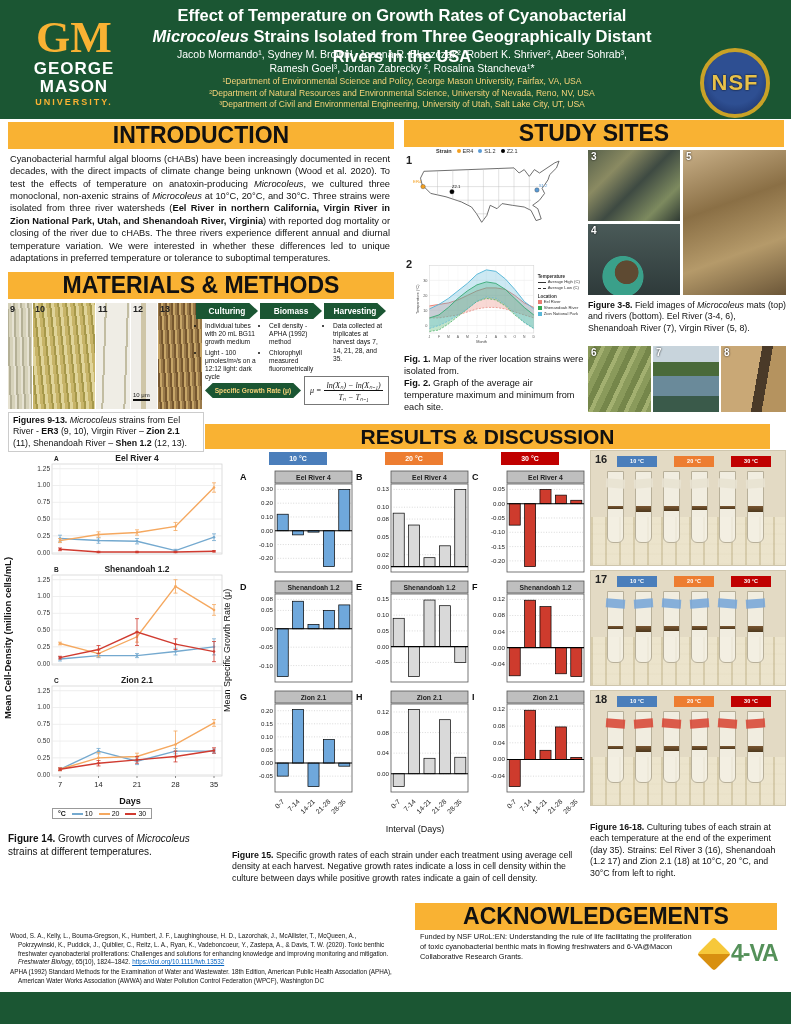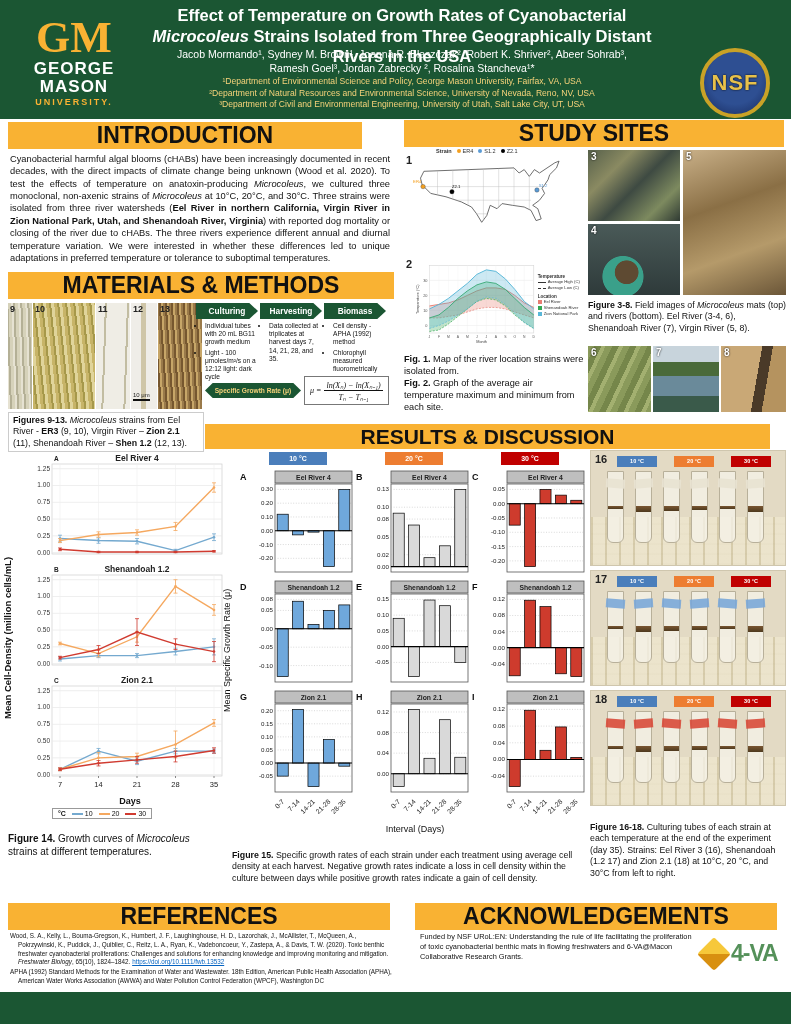--- a/index.html
+++ b/index.html
@@ -130,21 +130,21 @@
     <ul class="haffils">
         <li>¹Department of Environmental Science and Policy, George Mason University, Fairfax, VA, USA</li>
         <li>²Department of Natural Resources and Environmental Science, University of Nevada, Reno, NV, USA</li>
         <li>³Department of Civil and Environmental Engineering, University of Utah, Salt Lake City, UT, USA</li>
       </ul>
     <div class="nsf">
       <span>NSF</span>
     </div>
   </div>
 
-  <div class="bar bar-lg" style="left:8px;top:122px;width:354px;">INTRODUCTION</div>
+  <div class="bar bar-lg" style="left:8px;top:122px;width:386px;">INTRODUCTION</div>
   <div class="intro-text"><span>Cyanobacterial harmful algal blooms (cHABs) have been increasingly documented in recent decades, with the direct impacts of climate change being unknown (Wood et al. 2020). To test the effects of temperature on anatoxin-producing </span><span style="font-style: italic;">Microcoleus</span><span>, we cultured three monoclonal, non-axenic strains of </span><span style="font-style: italic;">Microcoleus</span><span> at 10°C, 20°C, and 30°C. Three strains were isolated from three river watersheds (</span><span style="font-weight: bold;">Eel River in northern California, Virgin River in Zion National Park, Utah, and Shenandoah River, Virginia</span><span>) with reported dog mortality or closing of the river due to cHABs. The three rivers experience different annual and diurnal  temperature variation. We were interested in whether these differences led to unique adaptations in preferred temperature or tolerance to suboptimal temperatures.</span></div>
 
   <div class="bar bar-lg" style="left:8px;top:272px;width:386px;">MATERIALS &amp; METHODS</div>
 
   <div class="micro-strip">
     <div class="mg mg9">
         <span class="num">9</span>
       </div>
     <div class="mg mg10">
         <span class="num">10</span>
@@ -164,30 +164,30 @@
   <div class="mm-cols">
     <div class="mm-row">
       <div class="mm-col">
         <div class="arrow">Culturing</div>
         <ul>
             <li>Individual tubes with 20 mL BG11 growth medium</li>
             <li>Light - 100 μmoles/m²/s on a 12:12 light: dark cycle</li>
           </ul>
       </div>
       <div class="mm-col">
-        <div class="arrow">Harvesting</div>
-        <ul>
-            <li>Data collected at triplicates at harvest days 7, 14, 21, 28, and 35.</li>
-          </ul>
-      </div>
-      <div class="mm-col">
         <div class="arrow">Biomass</div>
         <ul>
             <li>Cell density - APHA (1992) method</li>
             <li>Chlorophyll measured fluorometrically</li>
+          </ul>
+      </div>
+      <div class="mm-col">
+        <div class="arrow">Harvesting</div>
+        <ul>
+            <li>Data collected at triplicates at harvest days 7, 14, 21, 28, and 35.</li>
           </ul>
       </div>
     </div>
   </div>
 
   <div class="sgr-row">
     <div class="sgr-arrow">Specific Growth Rate (μ)</div>
     <div class="formula">
       <span>μ =</span>
       <span class="frac">
@@ -916,21 +916,20 @@
           <div class="tape" style="background: rgb(216, 74, 58); transform: rotate(-4deg);"></div>
           <div class="mat" style="height: 6px;"></div>
         </div>
       </div>
     </div>
   <div class="cap" style="left:590px;top:822px;width:196px;font-size:8.8px;"><span style="font-weight: bold;">Figure 16-18. </span><span>Culturing tubes of each strain at each temperature at the end of the experiment (day 35). Strains: Eel River 3 (16), Shenandoah (1.2 17) and Zion 2.1 (18) at 10°C, 20 °C, and 30°C from left to right.</span></div>
 
   <div class="cap" style="left:8px;top:832px;width:212px;font-size:10px;"><span style="font-weight: bold;">Figure 14. </span><span>Growth curves of </span><span style="font-style: italic;">Microcoleus</span><span> strains at different temperatures.</span></div>
   <div class="cap" style="left:232px;top:850px;width:352px;font-size:8.8px;"><span style="font-weight: bold;">Figure 15. </span><span>Specific growth rates of each strain under each treatment using average cell density at each harvest. Negative growth rates indicate a loss in cell density within the culture between days while positive growth rates indicate a gain of cell density.</span></div>
 
-  <div class="bar bar-lg" style="left:8px;top:903px;width:382px;">REFERENCES</div>
   <div id="ref-list">
     <div><span>Wood, S. A., Kelly, L., Bouma-Gregson, K., Humbert, J. F., Laughinghouse, H. D., Lazorchak, J., McAllister, T., McQueen, A., Pokrzywinski, K., Puddick, J., Quiblier, C., Reitz, L. A., Ryan, K., Vadeboncoeur, Y., Zastepa, A., &amp; Davis, T. W. (2020). Toxic benthic freshwater cyanobacterial proliferations: Challenges and solutions for enhancing knowledge and improving monitoring and mitigation. </span><span style="font-style: italic;">Freshwater Biology</span><span>, 65(10), 1824–1842. </span><span style="text-decoration: underline; color: rgb(5, 99, 193);">https://doi.org/10.1111/fwb.13532</span></div>
     <div><span>APHA (1992) Standard Methods for the Examination of Water and Wastewater. 18th Edition, American Public Health  Association (APHA), American Water Works Association (AWWA) and Water Pollution Control Federation (WPCF),      Washington DC</span></div>
   </div>
 
   <div class="bar bar-lg" style="left:415px;top:903px;width:362px;">ACKNOWLEDGEMENTS</div>
   <ul id="ack-text">
       <li>Funded by NSF URoL:EN: Understanding the rule of life facilitating the proliferation of toxic cyanobacterial benthic mats in flowing freshwaters and 6-VA@Macon Collaborative Research Grants.</li>
     </ul>
   <div class="fourva">

